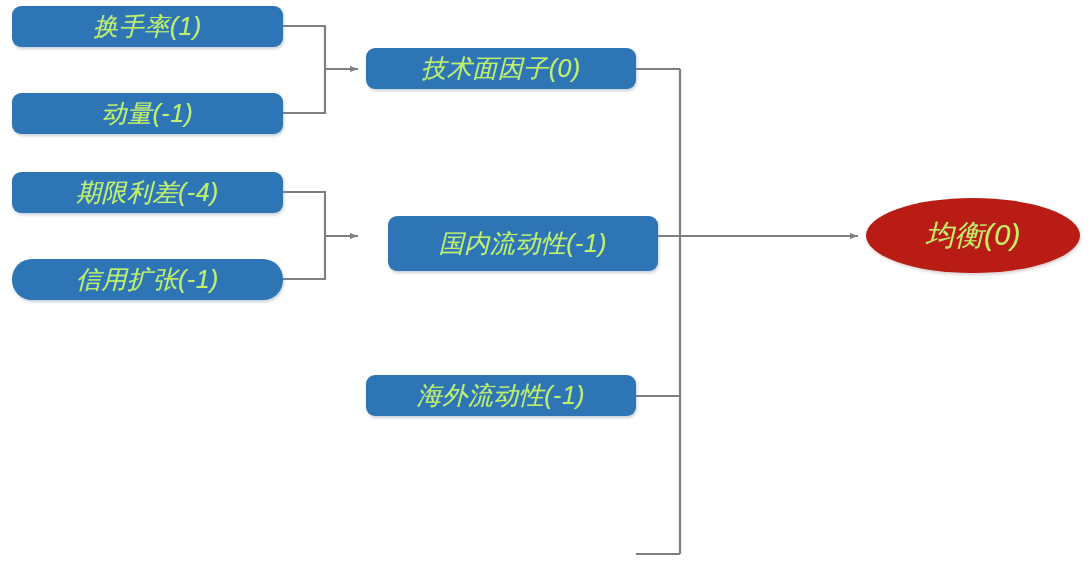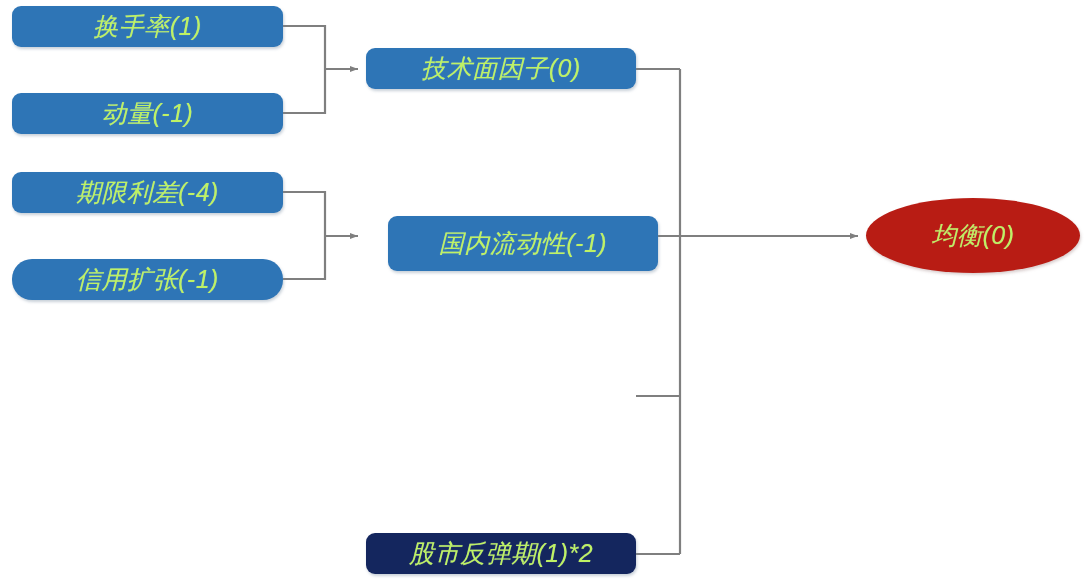--- a/index.html
+++ b/index.html
@@ -44,21 +44,21 @@
     background: #2E75B6;
     box-shadow: 1px 2px 3px rgba(120,140,160,0.40);
     font-size: 25px;
   }
   .node.box.navy {
     background: #14265E;
   }
   .node.ellipse {
     border-radius: 50%;
     background: #B81C14;
-    font-size: 25px;
+    font-size: 29px;
     box-shadow: 1px 2px 3px rgba(150,120,120,0.35);
   }
   .node-label {
     display: block;
   }
 </style>
 </head>
 <body>
 
 <div id="canvas">
@@ -105,22 +105,22 @@
   </div>
 
   <div class="node box" style="left:366px; top:48px; width:270px; height:41px;">
     <span class="node-label">技术面因子(0)</span>
   </div>
 
   <div class="node box" style="left:366px; top:216px; width:270px; height:55px;margin-left:22px;">
     <span class="node-label">国内流动性(-1)</span>
   </div>
 
+  <div class="node box" style="left:366px; top:375px; width:270px; height:41px;">
+    <span class="node-label">海外流动性(-1)</span>
+  </div>
 
-  <div class="node box navy" style="left:366px; top:533px; width:270px; height:41px;">
-    <span class="node-label">股市反弹期(1)*2</span>
-  </div>
 
   <div class="node ellipse" style="left:866px; top:198px; width:214px; height:75px;">
     <span class="node-label">均衡(0)</span>
   </div>
 
 </div>
 
 </body></html>

